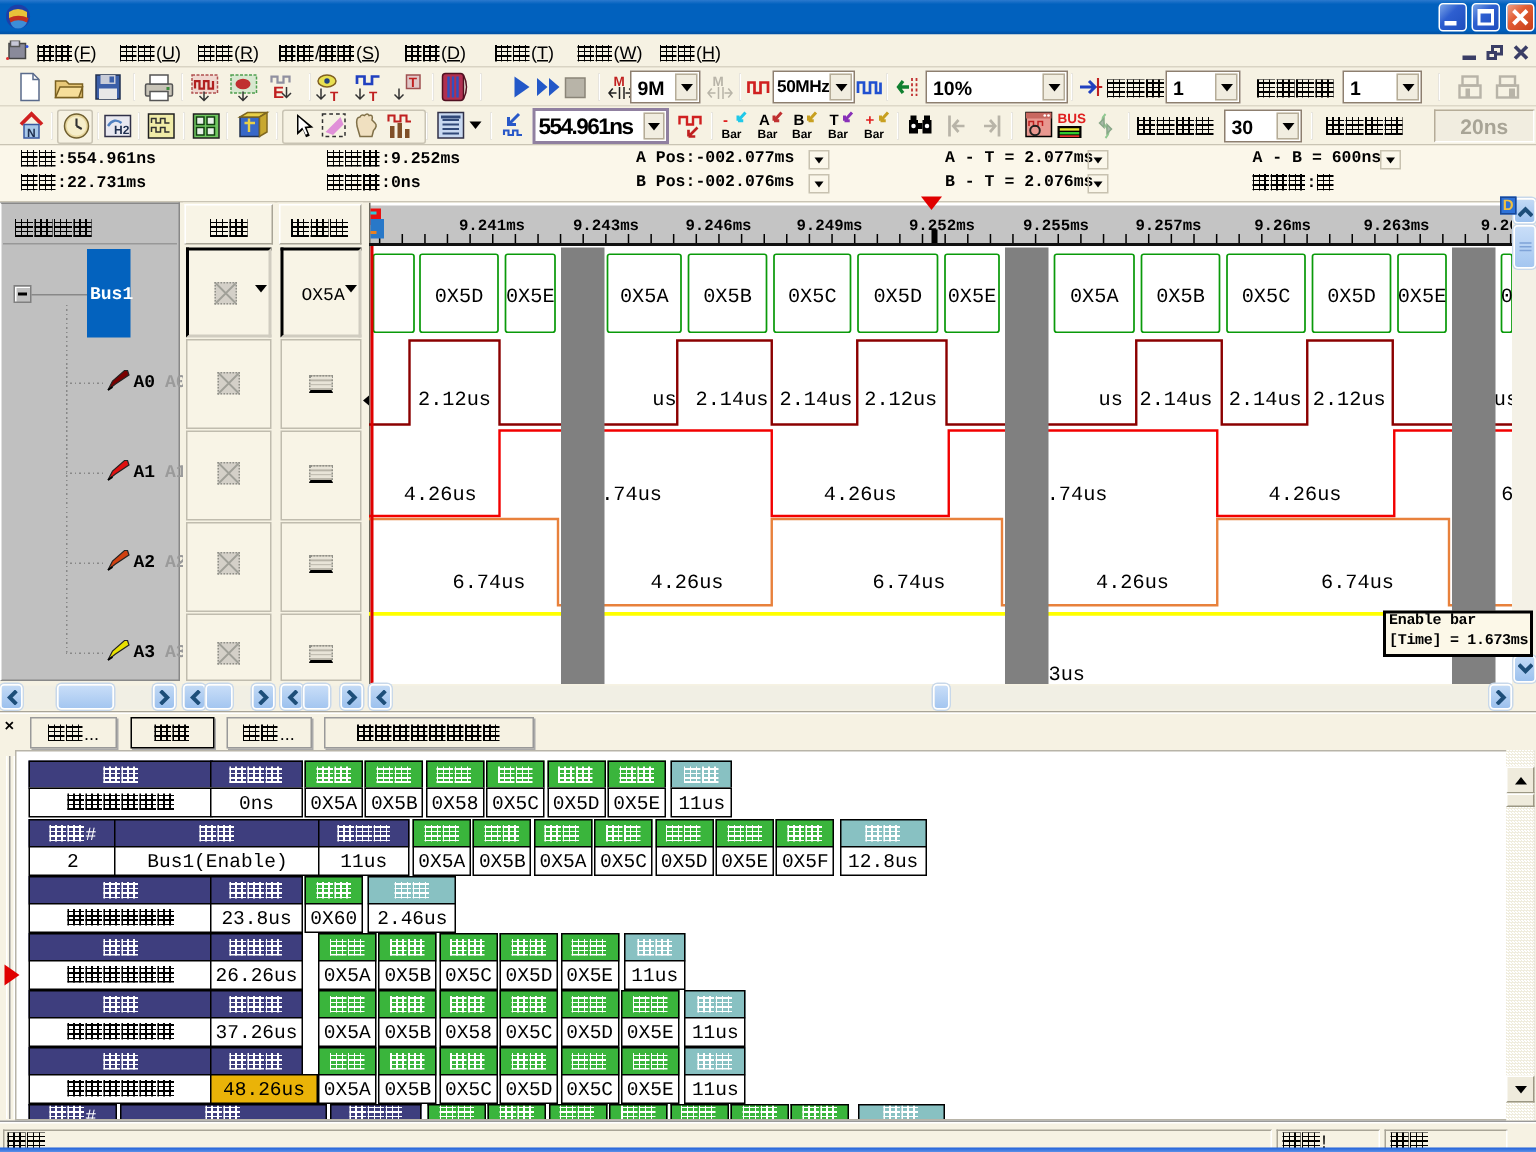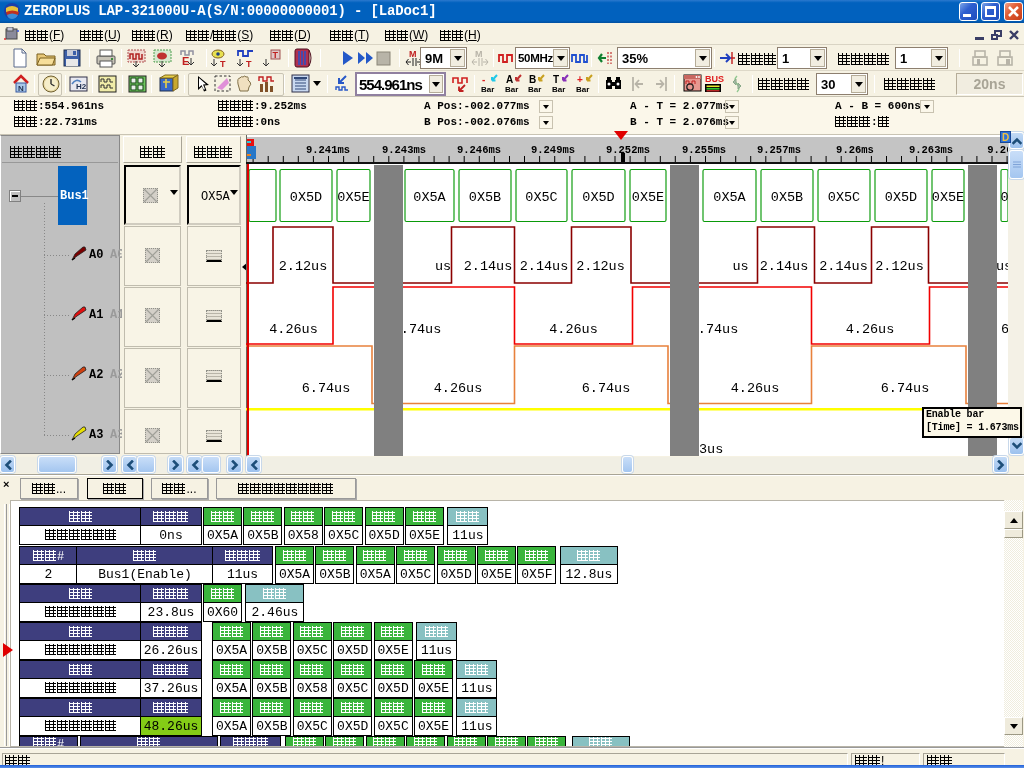--- a/index.html
+++ b/index.html
@@ -20,21 +20,20 @@
 svg.wv text{font-family:"Liberation Mono",monospace}
 .gbtn{position:absolute;background:#EFEBDC;border:1px solid;border-color:#fff #9C9884 #9C9884 #fff;display:flex;align-items:center;justify-content:center;font-size:8px;color:#000}
 </style></head><body>
 <div class="ab" style="left:0;top:0;width:1024px;height:23px;background:linear-gradient(180deg,#2B79CE 0%,#0161BE 12%,#0161BE 88%,#024FA0 100%)">
 <svg class="ab" style="left:4px;top:3px" width="17" height="17">
       <circle cx="8" cy="8" r="8" fill="#1C3FA8"></circle>
       <path d="M2 5 Q8 1 14 5 L14 9 Q8 12 2 9 Z" fill="#E8C23A"></path>
       <path d="M2 9 Q8 6 15 9 L14 12 Q8 15 3 12 Z" fill="#C03020"></path>
       <path d="M3 12 Q8 9 14 12 Q12 16 8 16 Q4 16 3 12Z" fill="#3C8ED8"></path>
     </svg>
-<span class="ab mono" style="left:24px;top:3px;font-size:14px;font-weight:bold;color:#fff;letter-spacing:-0.15px;white-space:pre">ZEROPLUS LAP-321000U-A(S/N:00000000001) - [LaDoc1]</span>
 <div class="ab" style="left:959px;top:2px;width:19px;height:19px;background:linear-gradient(135deg,#7CA5E8,#2E5FD0 40%,#1E4DBE);border:1px solid #fff;border-radius:3px">
 <div class="ab" style="left:3px;top:11px;width:8px;height:3px;background:#fff"></div>
 </div>
 <div class="ab" style="left:981px;top:2px;width:19px;height:19px;background:linear-gradient(135deg,#7CA5E8,#2E5FD0 40%,#1E4DBE);border:1px solid #fff;border-radius:3px">
 <div class="ab" style="left:3px;top:3px;width:11px;height:11px;border:2px solid #fff;border-top-width:3px"></div>
 </div>
 <div class="ab" style="left:1004px;top:2px;width:19px;height:19px;background:linear-gradient(135deg,#F0A088,#E25E35 40%,#C63C18);border:1px solid #fff;border-radius:3px">
 <svg class="ab" style="left:2px;top:2px" width="13" height="13">
         <path d="M2 2 L11 11 M11 2 L2 11" stroke="#fff" stroke-width="2.6"></path>
       </svg>
@@ -160,21 +159,21 @@
     </div>
 <svg class="ab" style="left:570px;top:2px" width="20" height="20">
       <path d="M2 14 V7 H6 V14 H10 V7 H14 V14 H17 V7" stroke="#2050D0" fill="none" stroke-width="1.8"></path>
     </svg>
 <div class="sep" style="left:591px;top:3px;height:18px"></div>
 <svg class="ab" style="left:596px;top:2px" width="20" height="20">
       <path d="M10 10 H3 M6 6 L3 10 L6 14" stroke="#108030" stroke-width="2.2" fill="none"></path>
       <path d="M12 4 V16 M15 4 V16" stroke="#C03030" stroke-width="1.2" stroke-dasharray="2 1.5"></path>
     </svg>
 <div class="combo" style="left:617px;top:1px;width:95px;height:22px">
-      <b>35%</b>
+      <b>10%</b>
       <div class="cbtn">
         <div class="arr"></div>
       </div>
     </div>
 <div class="sep" style="left:714px;top:3px;height:18px"></div>
 <svg class="ab" style="left:717px;top:2px" width="18" height="20">
       <path d="M3 10 H12 M9 6 L13 10 L9 14" stroke="#2040C0" stroke-width="2" fill="none"></path>
       <path d="M15 4 V16 M18 10 H14" stroke="#C02020" stroke-width="1.4"></path>
     </svg>
 <span class="ab" style="left:738px;top:6px"><i class="c" style="width:12px;height:12px"></i><i class="c" style="width:12px;height:12px"></i><i class="c" style="width:12px;height:12px"></i></span>
@@ -929,21 +928,21 @@
     <i class="c"></i>
     <i class="c"></i>
     <i class="c"></i>
     <i class="c"></i>
   </div>
 <div class="ab" style="left:140px;top:698px;width:62px;height:19px;background:#3E3E7E;border:1px solid #000;color:#fff;font-size:12px;font-family:Liberation Sans;display:flex;align-items:center;justify-content:center;z-index:5">
     <i class="cw"></i>
     <i class="cw"></i>
     <i class="cw"></i>
   </div>
-<div class="ab" style="left:140px;top:716px;width:62px;height:20px;background:#84cc16;border:1px solid #000;color:#000;font-size:13px;font-family:Liberation Mono,monospace;display:flex;align-items:center;justify-content:center;z-index:5">48.26us</div>
+<div class="ab" style="left:140px;top:716px;width:72px;height:20px;background:#eab308;border:1px solid #000;color:#000;font-size:13px;font-family:Liberation Mono,monospace;display:flex;align-items:center;justify-content:center;z-index:5">48.26us</div>
 <div class="ab" style="left:212px;top:698px;width:39px;height:19px;background:#3AB53C;border:1px solid #000;color:#fff;font-size:12px;font-family:Liberation Sans;display:flex;align-items:center;justify-content:center;z-index:5">
     <i class="cw"></i>
     <i class="cw"></i>
   </div>
 <div class="ab" style="left:212px;top:716px;width:39px;height:20px;background:#fff;border:1px solid #000;color:#000;font-size:13px;font-family:Liberation Mono,monospace;display:flex;align-items:center;justify-content:center;z-index:5">0X5A</div>
 <div class="ab" style="left:252.4px;top:698px;width:39px;height:19px;background:#3AB53C;border:1px solid #000;color:#fff;font-size:12px;font-family:Liberation Sans;display:flex;align-items:center;justify-content:center;z-index:5">
     <i class="cw"></i>
     <i class="cw"></i>
   </div>
 <div class="ab" style="left:252.4px;top:716px;width:39px;height:20px;background:#fff;border:1px solid #000;color:#000;font-size:13px;font-family:Liberation Mono,monospace;display:flex;align-items:center;justify-content:center;z-index:5">0X5B</div>

